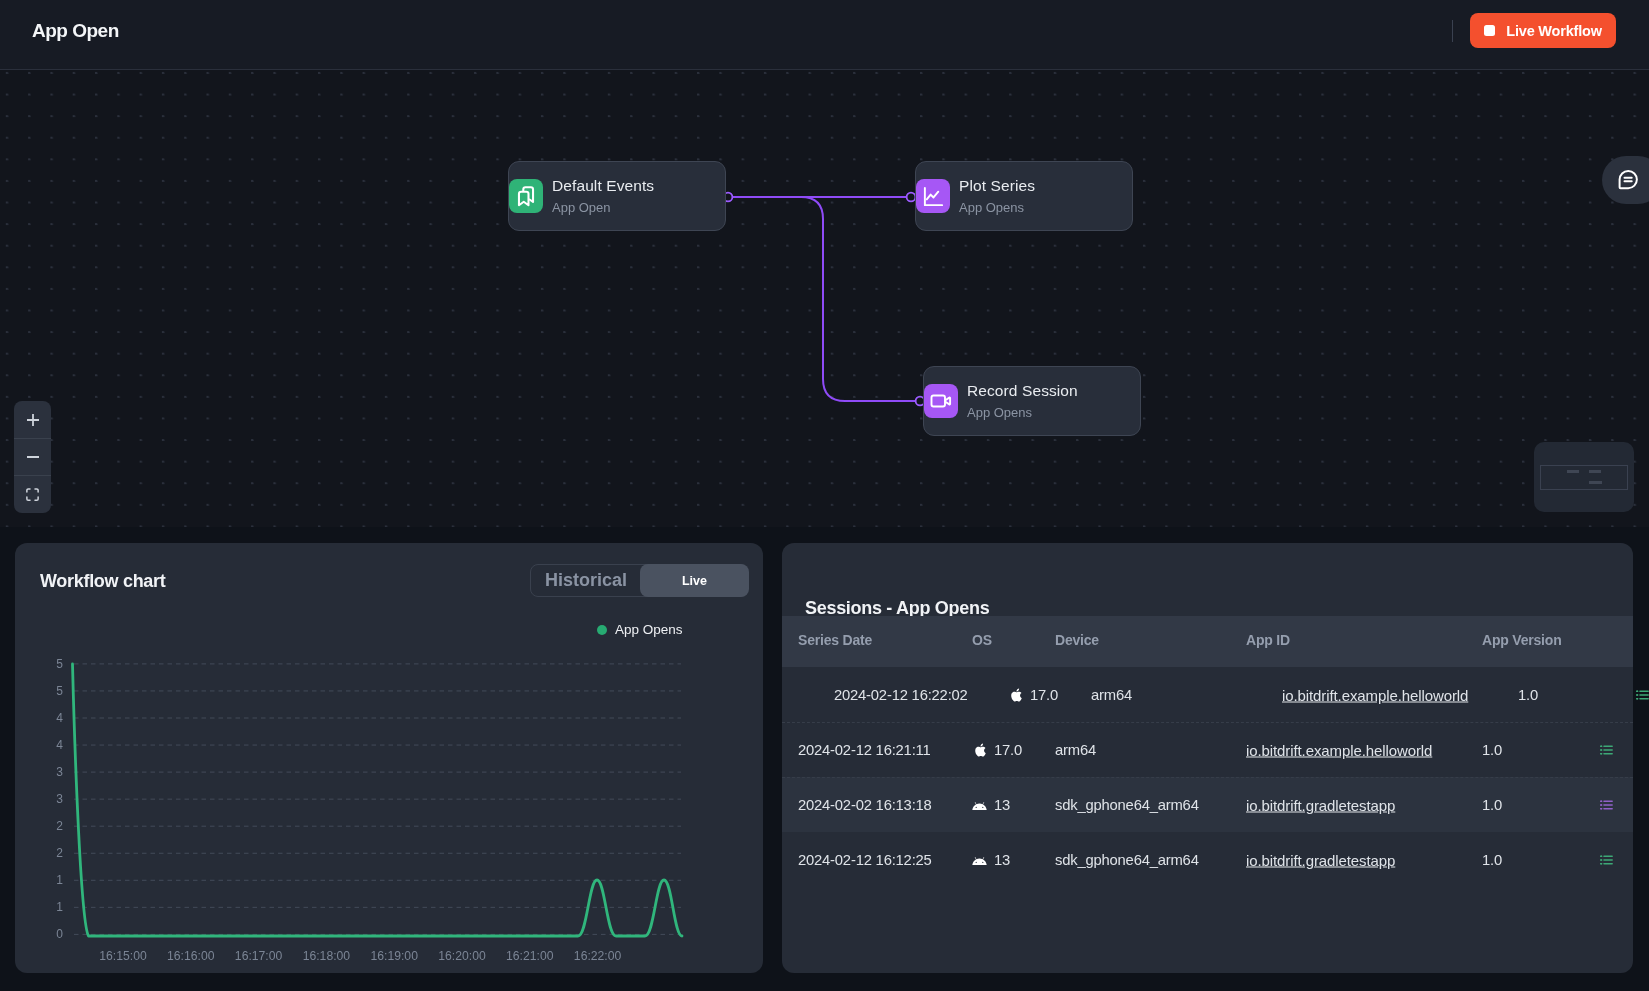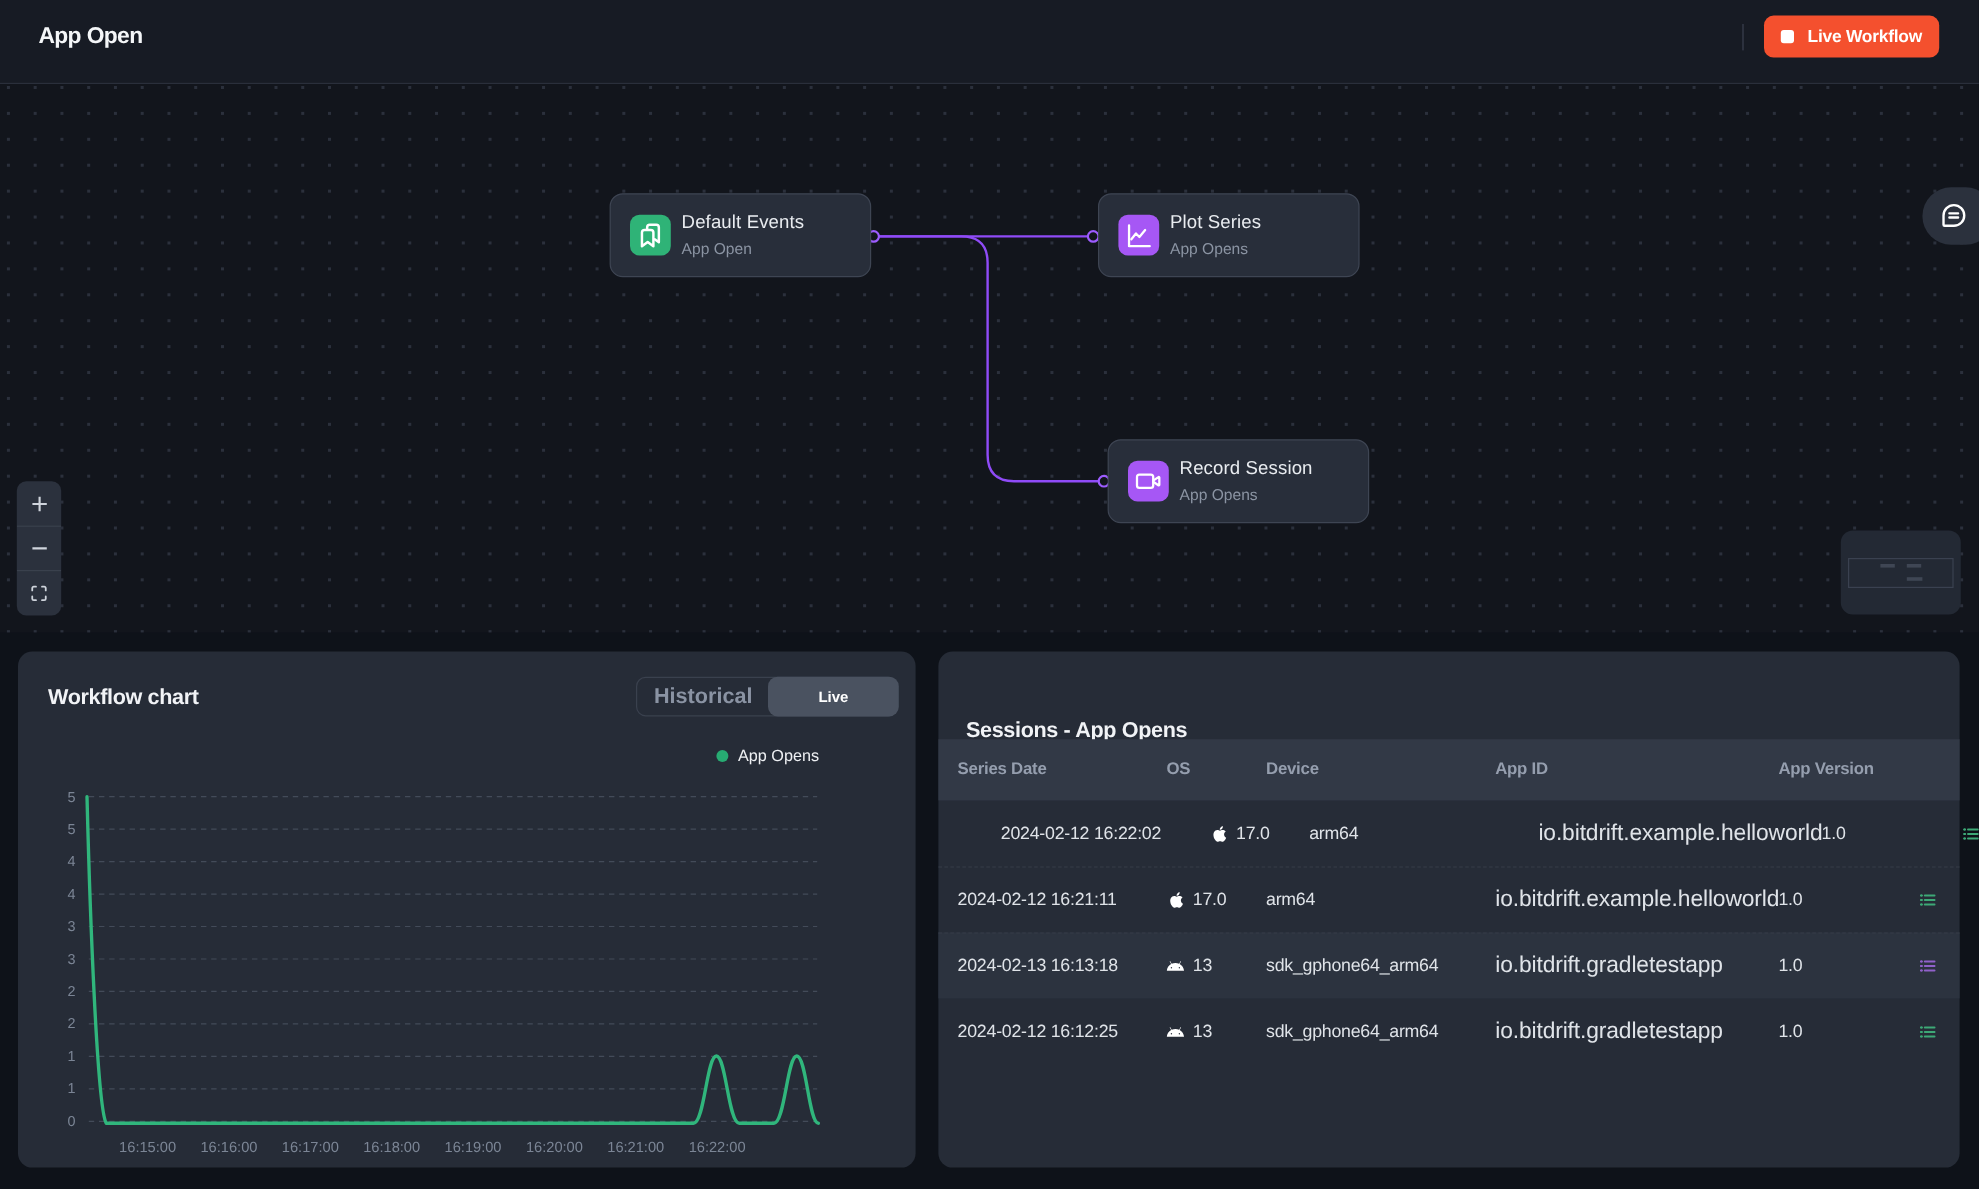--- a/index.html
+++ b/index.html
@@ -6,21 +6,21 @@
   html,body { width:1649px; height:991px; overflow:hidden; background:#0e1219; font-family:"Liberation Sans", sans-serif; }
   
   #topbar { position:absolute; left:0; top:0; width:1649px; height:70px; background:#171b24; border-bottom:1px solid #2a2f3b; }
   #topbar h1 { position:absolute; left:32px; top:20px; font-size:19px; font-weight:bold; color:#f4f6f8; letter-spacing:-0.5px; }
   #topdiv { position:absolute; left:1452px; top:20px; width:1px; height:22px; background:#3a4150; }
   #stopbtn { position:absolute; left:1470px; top:13px; width:146px; height:35px; background:#f4502e; border-radius:8px; color:#fff; font-size:14.5px; font-weight:bold; letter-spacing:-0.2px; display:flex; align-items:center; justify-content:center; gap:11px; }
   #stopbtn .sq { width:11px; height:11px; background:#fff; border-radius:2.5px; }
   
   #canvas { position:absolute; left:0; top:70px; width:1649px; height:457px; background-color:#12151c;
     background-image:radial-gradient(circle 1.4px at 7px 3px, #2b303c 90%, transparent 100%); background-size:22.3px 21.6px; }
-  .node { position:absolute; width:218px; height:70px; background:#282e3a; border:1px solid #3e4553; border-radius:11px; display:flex; align-items:center; padding-left:16px; }
+  .node { position:absolute; width:218px; height:70px; background:#282e3a; border:1px solid #3e4553; border-radius:11px; display:flex; align-items:center; }
   .node .ic { width:34px; height:34px; border-radius:8px; display:flex; align-items:center; justify-content:center; }
   .node .txt { margin-left:9px; }
   .node .t1 { font-size:15.5px; font-weight:500; color:#e9ecf0; letter-spacing:0.1px; }
   .node .t2 { font-size:13px; color:#8b94a3; margin-top:5px; }
   .ic.green { background:#2fb377; }
   .ic.purple { background:#a657f5; }
   #edges { position:absolute; left:0; top:0; width:1649px; height:457px; }
   
   #zctrl { position:absolute; left:14px; top:331px; width:37px; height:112px; background:#2b313d; border-radius:8px; overflow:hidden; }
   #zctrl .zb { width:37px; height:37px; display:flex; align-items:center; justify-content:center; color:#cfd4dc; }
@@ -43,21 +43,21 @@
   
   #legend { position:absolute; left:597px; top:622px; display:flex; align-items:center; gap:8px; }
   #legend .dot { width:10px; height:10px; border-radius:50%; background:#27ab72; }
   #legend span { color:#eef0f3; font-size:13.5px; }
   
   #thead { position:absolute; left:782px; top:616px; width:851px; height:51px; background:#323946; }
   #thead div { color:#959eae; font-size:14px; font-weight:bold; letter-spacing:-0.2px; position:absolute; top:16px; }
   .trow { position:absolute; left:782px; width:851px; height:55px; }
   .trow.hl { background:#2c333f; }
   .trow .cell { position:absolute; top:50%; transform:translateY(-50%); color:#dfe3e8; font-size:14.8px; letter-spacing:-0.2px; }
-  .cell.aid { font-size:19px; letter-spacing:-0.1px; }
+  .cell.aid { font-size:15px; letter-spacing:-0.1px;text-decoration:underline; }
   .rowsep { position:absolute; left:782px; width:851px; border-top:1px dashed #363d49; z-index:3; }
 </style>
 </head>
 <body>
 <div id="topbar">
   <h1>App Open</h1>
   <div id="topdiv"></div>
   <div id="stopbtn">
       <span class="sq"></span>
       <span>Live Workflow</span>
@@ -233,21 +233,21 @@
   <div class="cell" style="left:273px;">arm64</div>
   <div class="cell aid" style="left:464px;">io.bitdrift.example.helloworld</div>
   <div class="cell" style="left:700px;">1.0</div>
   <div class="cell" style="left:817px;height:15px;"><svg width="15" height="15" viewBox="0 0 24 24" fill="none" stroke="#3da876" stroke-width="2.6" stroke-linecap="round">
         <path d="M8 6h13M8 12h13M8 18h13M3.5 6h.01M3.5 12h.01M3.5 18h.01" stroke-width="2.6"></path>
         <path d="M2.8 6h1.4M2.8 12h1.4M2.8 18h1.4"></path>
       </svg></div>
 </div>
 <div class="rowsep" style="top:777px;"></div>
 <div class="trow hl" style="top:777px;">
-  <div class="cell" style="left:16px;">2024-02-13 16:13:18</div>
+  <div class="cell" style="left:16px;">2024-02-02 16:13:18</div>
   <div class="cell" style="left:190px;height:12px;"><svg width="15" height="12" viewBox="0 0 24 20" fill="#fff">
         <path d="M17.523 15.341c-.551 0-.999-.449-.999-1s.448-.999.999-.999c.551 0 .999.448.999.999s-.448 1-.999 1m-11.046 0c-.551 0-.999-.449-.999-1s.448-.999.999-.999c.551 0 .999.448.999.999s-.448 1-.999 1m11.405-6.02 1.997-3.459a.416.416 0 0 0-.152-.568.416.416 0 0 0-.568.152l-2.022 3.503C15.59 8.244 13.853 7.851 12 7.851s-3.59.393-5.137 1.099L4.841 5.447a.416.416 0 0 0-.568-.152.416.416 0 0 0-.152.568l1.997 3.459C2.689 11.187.343 14.659 0 18.761h24c-.344-4.102-2.689-7.574-6.118-9.44" transform="translate(0,-2)"></path>
       </svg></div>
   <div class="cell" style="left:212px;">13</div>
   <div class="cell" style="left:273px;">sdk_gphone64_arm64</div>
   <div class="cell aid" style="left:464px;">io.bitdrift.gradletestapp</div>
   <div class="cell" style="left:700px;">1.0</div>
   <div class="cell" style="left:817px;height:15px;"><svg width="15" height="15" viewBox="0 0 24 24" fill="none" stroke="#9061c9" stroke-width="2.6" stroke-linecap="round">
         <path d="M8 6h13M8 12h13M8 18h13M3.5 6h.01M3.5 12h.01M3.5 18h.01" stroke-width="2.6"></path>
         <path d="M2.8 6h1.4M2.8 12h1.4M2.8 18h1.4"></path>

